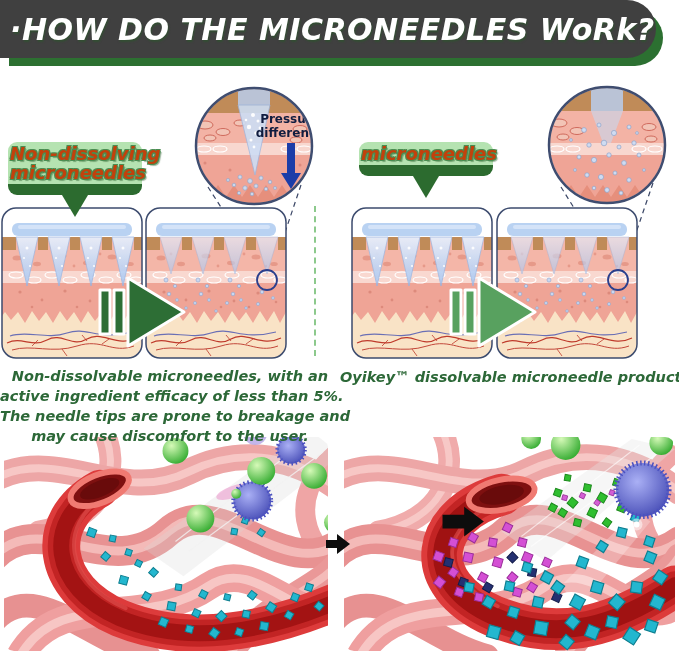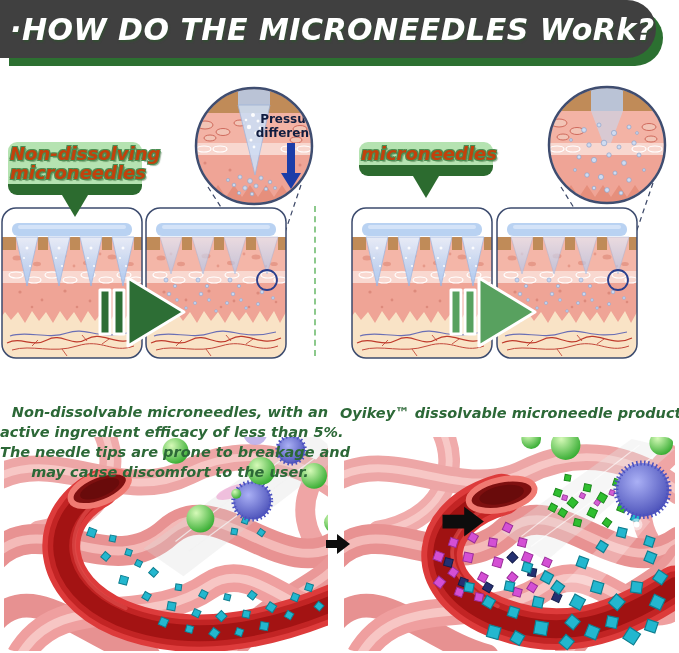--- a/index.html
+++ b/index.html
@@ -16,21 +16,21 @@
   .bubble{position:absolute;z-index:6;width:134px;text-align:center;}
   .bubble .light{background:#b5e3b1;border-radius:9px 9px 0 0;padding:3px 2px 1px;}
   .bubble .band{height:11px;background:#2c6b2f;border-radius:0 0 9px 9px;}
   .bubble .ptr{width:0;height:0;margin:0 auto;border-left:13px solid transparent;
           border-right:13px solid transparent;border-top:22px solid #2c6b2f;}
   .bubble-line{font-size:18px;font-weight:800;font-style:italic;color:#c2410c;line-height:1.05;
           white-space:nowrap;
           text-shadow:1px 1px 0 #4b8d52,-1px 1px 0 #4b8d52,1px -1px 0 #4b8d52,-1px -1px 0 #4b8d52,2px 2px 1px rgba(40,90,40,.45);}
   
   .caption{position:absolute;text-align:center;color:#2c6837;font-weight:700;font-style:italic;
-          font-size:14.5px;line-height:1.38;z-index:4;margin-top:36px;}
+          font-size:14.5px;line-height:1.38;z-index:4;}
   .caption div{white-space:nowrap;}
   
   .divider{position:absolute;left:314px;top:206px;height:150px;border-left:2px dashed #8cc98c;z-index:3;}
   
   .photo{position:absolute;border-radius:10px;overflow:hidden;background:#fff;z-index:2;}
   .between-arrow{position:absolute;left:326px;top:532px;z-index:4;}
   .half-svg{position:absolute;z-index:2;}
 </style>
 </head>
 <body>

